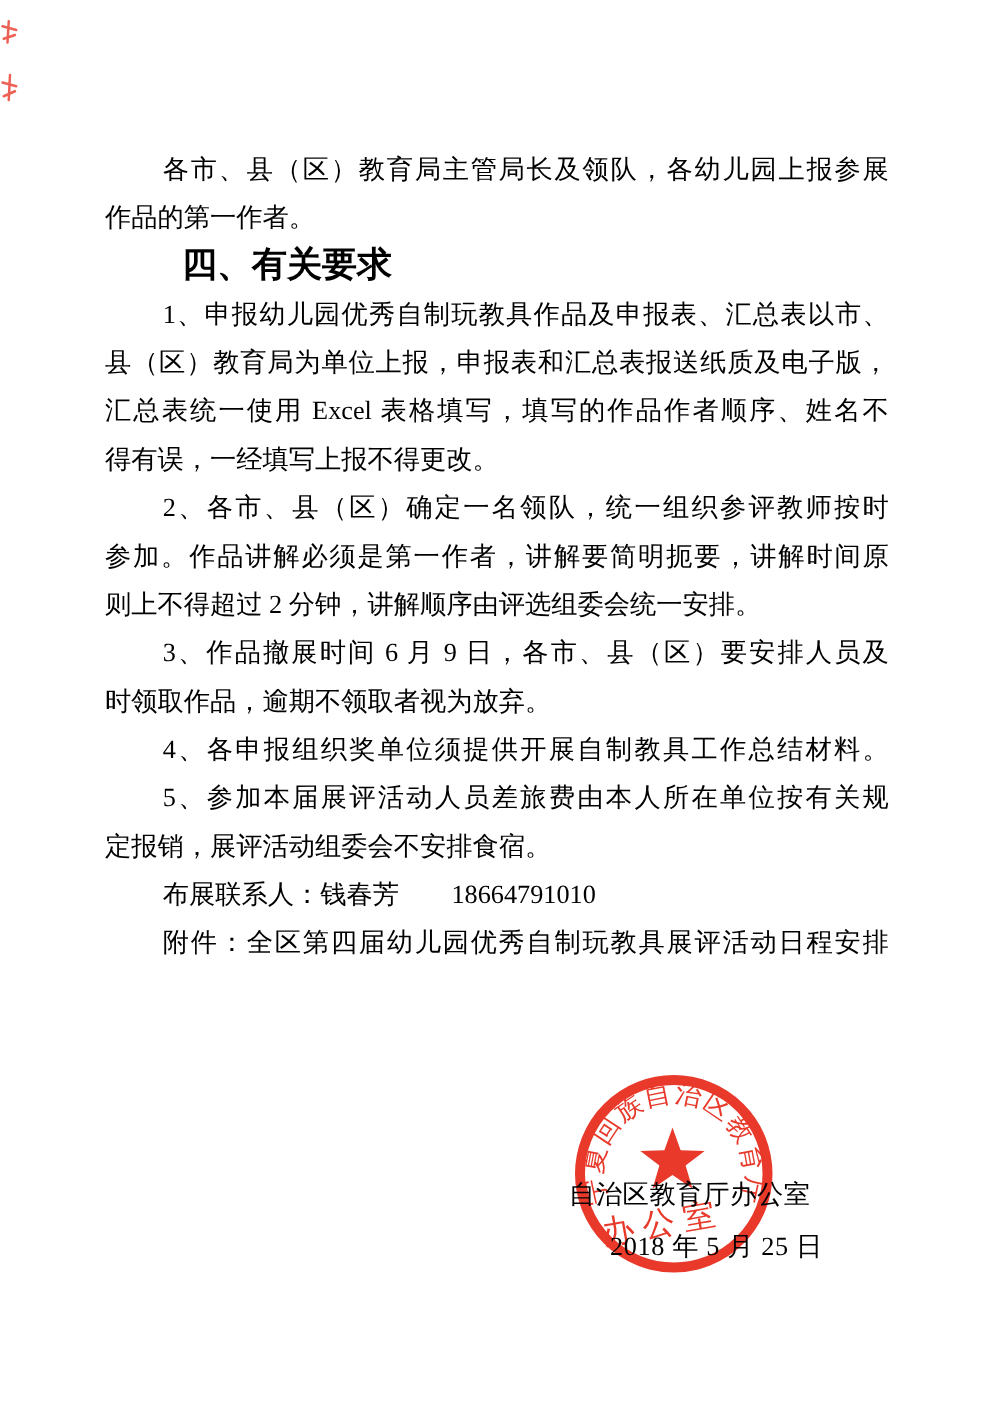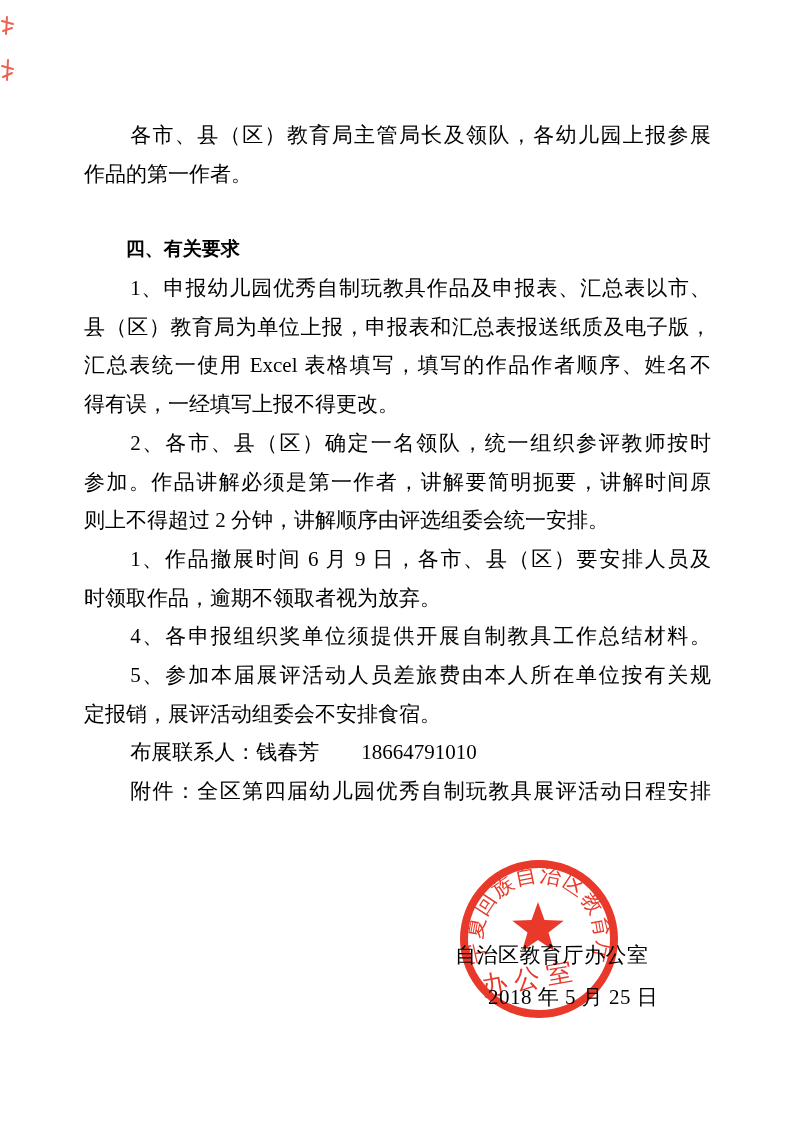--- a/index.html
+++ b/index.html
@@ -10,21 +10,21 @@
   .page { position: absolute; left: 0; top: 0; width: 793px; height: 1122px;
           background: var(--paper); }
 
   
   .doc-body { position: absolute; left: 84px; top: 116px; width: 627px; color: var(--ink); }
   .line { height: 38.7px; line-height: 38.7px; font-size: 21px; white-space: normal;
           overflow: visible; }
   .line.fill { text-align: justify; text-align-last: justify; }
   .line.indent { text-indent: 2.2em; }
   .line.heading { font-family: "Liberation Sans", "DejaVu Sans", sans-serif;
-                  font-weight: 700; font-size: 19px; margin-top: 37px; }
+                  font-weight: 700; font-size: 28px; }
 
   
   .signature { position: absolute; left: 455px; top: 941px; font-size: 21px;
                color: var(--ink); z-index: 3; letter-spacing: 0.5px; white-space: pre; }
   .doc-date  { position: absolute; left: 440px; top: 983px; font-size: 21px;
                color: var(--ink); z-index: 3; letter-spacing: 0.5px; white-space: pre; margin-left: 48px; }
 
   
   .seal { position: absolute; left: 450px; top: 850px; width: 180px; height: 180px; z-index: 2; }
   .seal-ring { fill: none; stroke: var(--seal-color); stroke-width: 8; }
@@ -53,21 +53,21 @@
     <div class="line indent fill">各市、县（区）教育局主管局长及领队，各幼儿园上报参展</div>
     <div class="line">作品的第一作者。</div>
     <div class="line indent heading">四、有关要求</div>
     <div class="line indent fill">1、申报幼儿园优秀自制玩教具作品及申报表、汇总表以市、</div>
     <div class="line fill">县（区）教育局为单位上报，申报表和汇总表报送纸质及电子版，</div>
     <div class="line fill">汇总表统一使用 Excel 表格填写，填写的作品作者顺序、姓名不</div>
     <div class="line">得有误，一经填写上报不得更改。</div>
     <div class="line indent fill">2、各市、县（区）确定一名领队，统一组织参评教师按时</div>
     <div class="line fill">参加。作品讲解必须是第一作者，讲解要简明扼要，讲解时间原</div>
     <div class="line">则上不得超过 2 分钟，讲解顺序由评选组委会统一安排。</div>
-    <div class="line indent fill">1、作品撤展时间 6 月 9 日，各市、县（区）要安排人员及</div>
+    <div class="line indent fill">3、作品撤展时间 6 月 9 日，各市、县（区）要安排人员及</div>
     <div class="line">时领取作品，逾期不领取者视为放弃。</div>
     <div class="line indent fill">4、各申报组织奖单位须提供开展自制教具工作总结材料。</div>
     <div class="line indent fill">5、参加本届展评活动人员差旅费由本人所在单位按有关规</div>
     <div class="line">定报销，展评活动组委会不安排食宿。</div>
     <div class="line indent">布展联系人：钱春芳　　18664791010</div>
     <div class="line indent fill">附件：全区第四届幼儿园优秀自制玩教具展评活动日程安排</div>
   </div>
 
   <div class="signature">自治区教育厅办公室</div>
   <div class="doc-date">2018 年 5 月 25 日</div>

